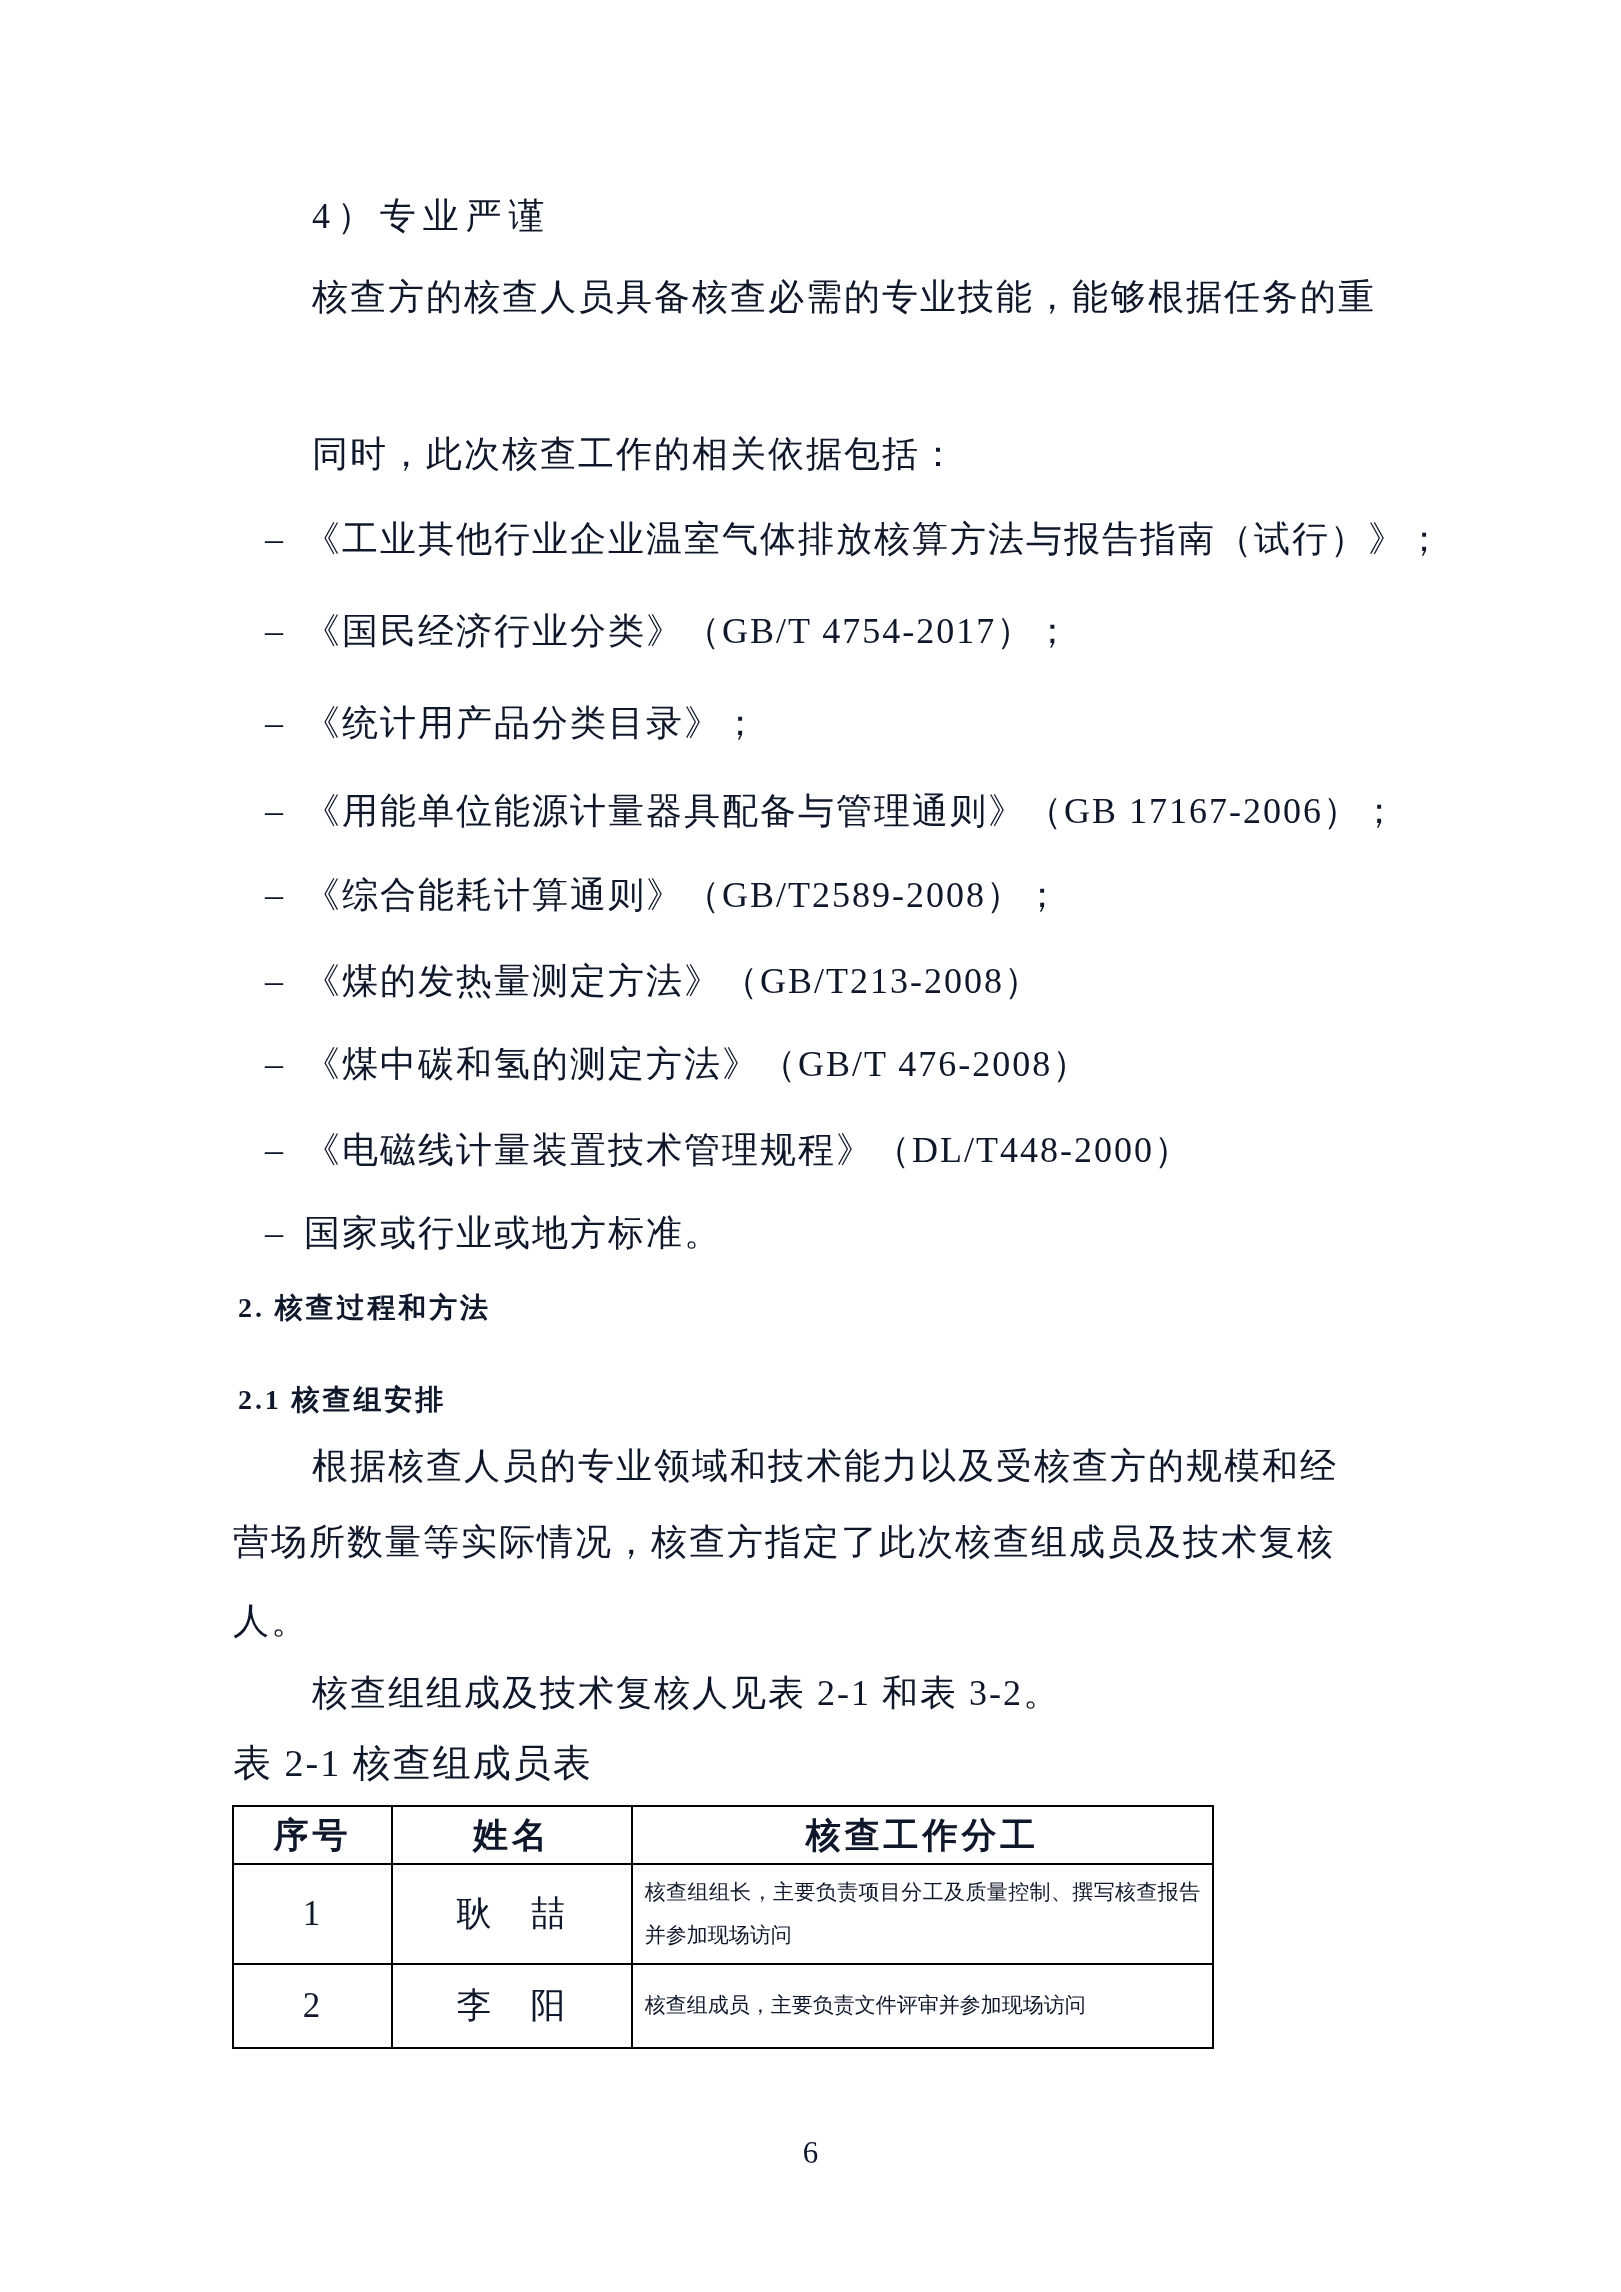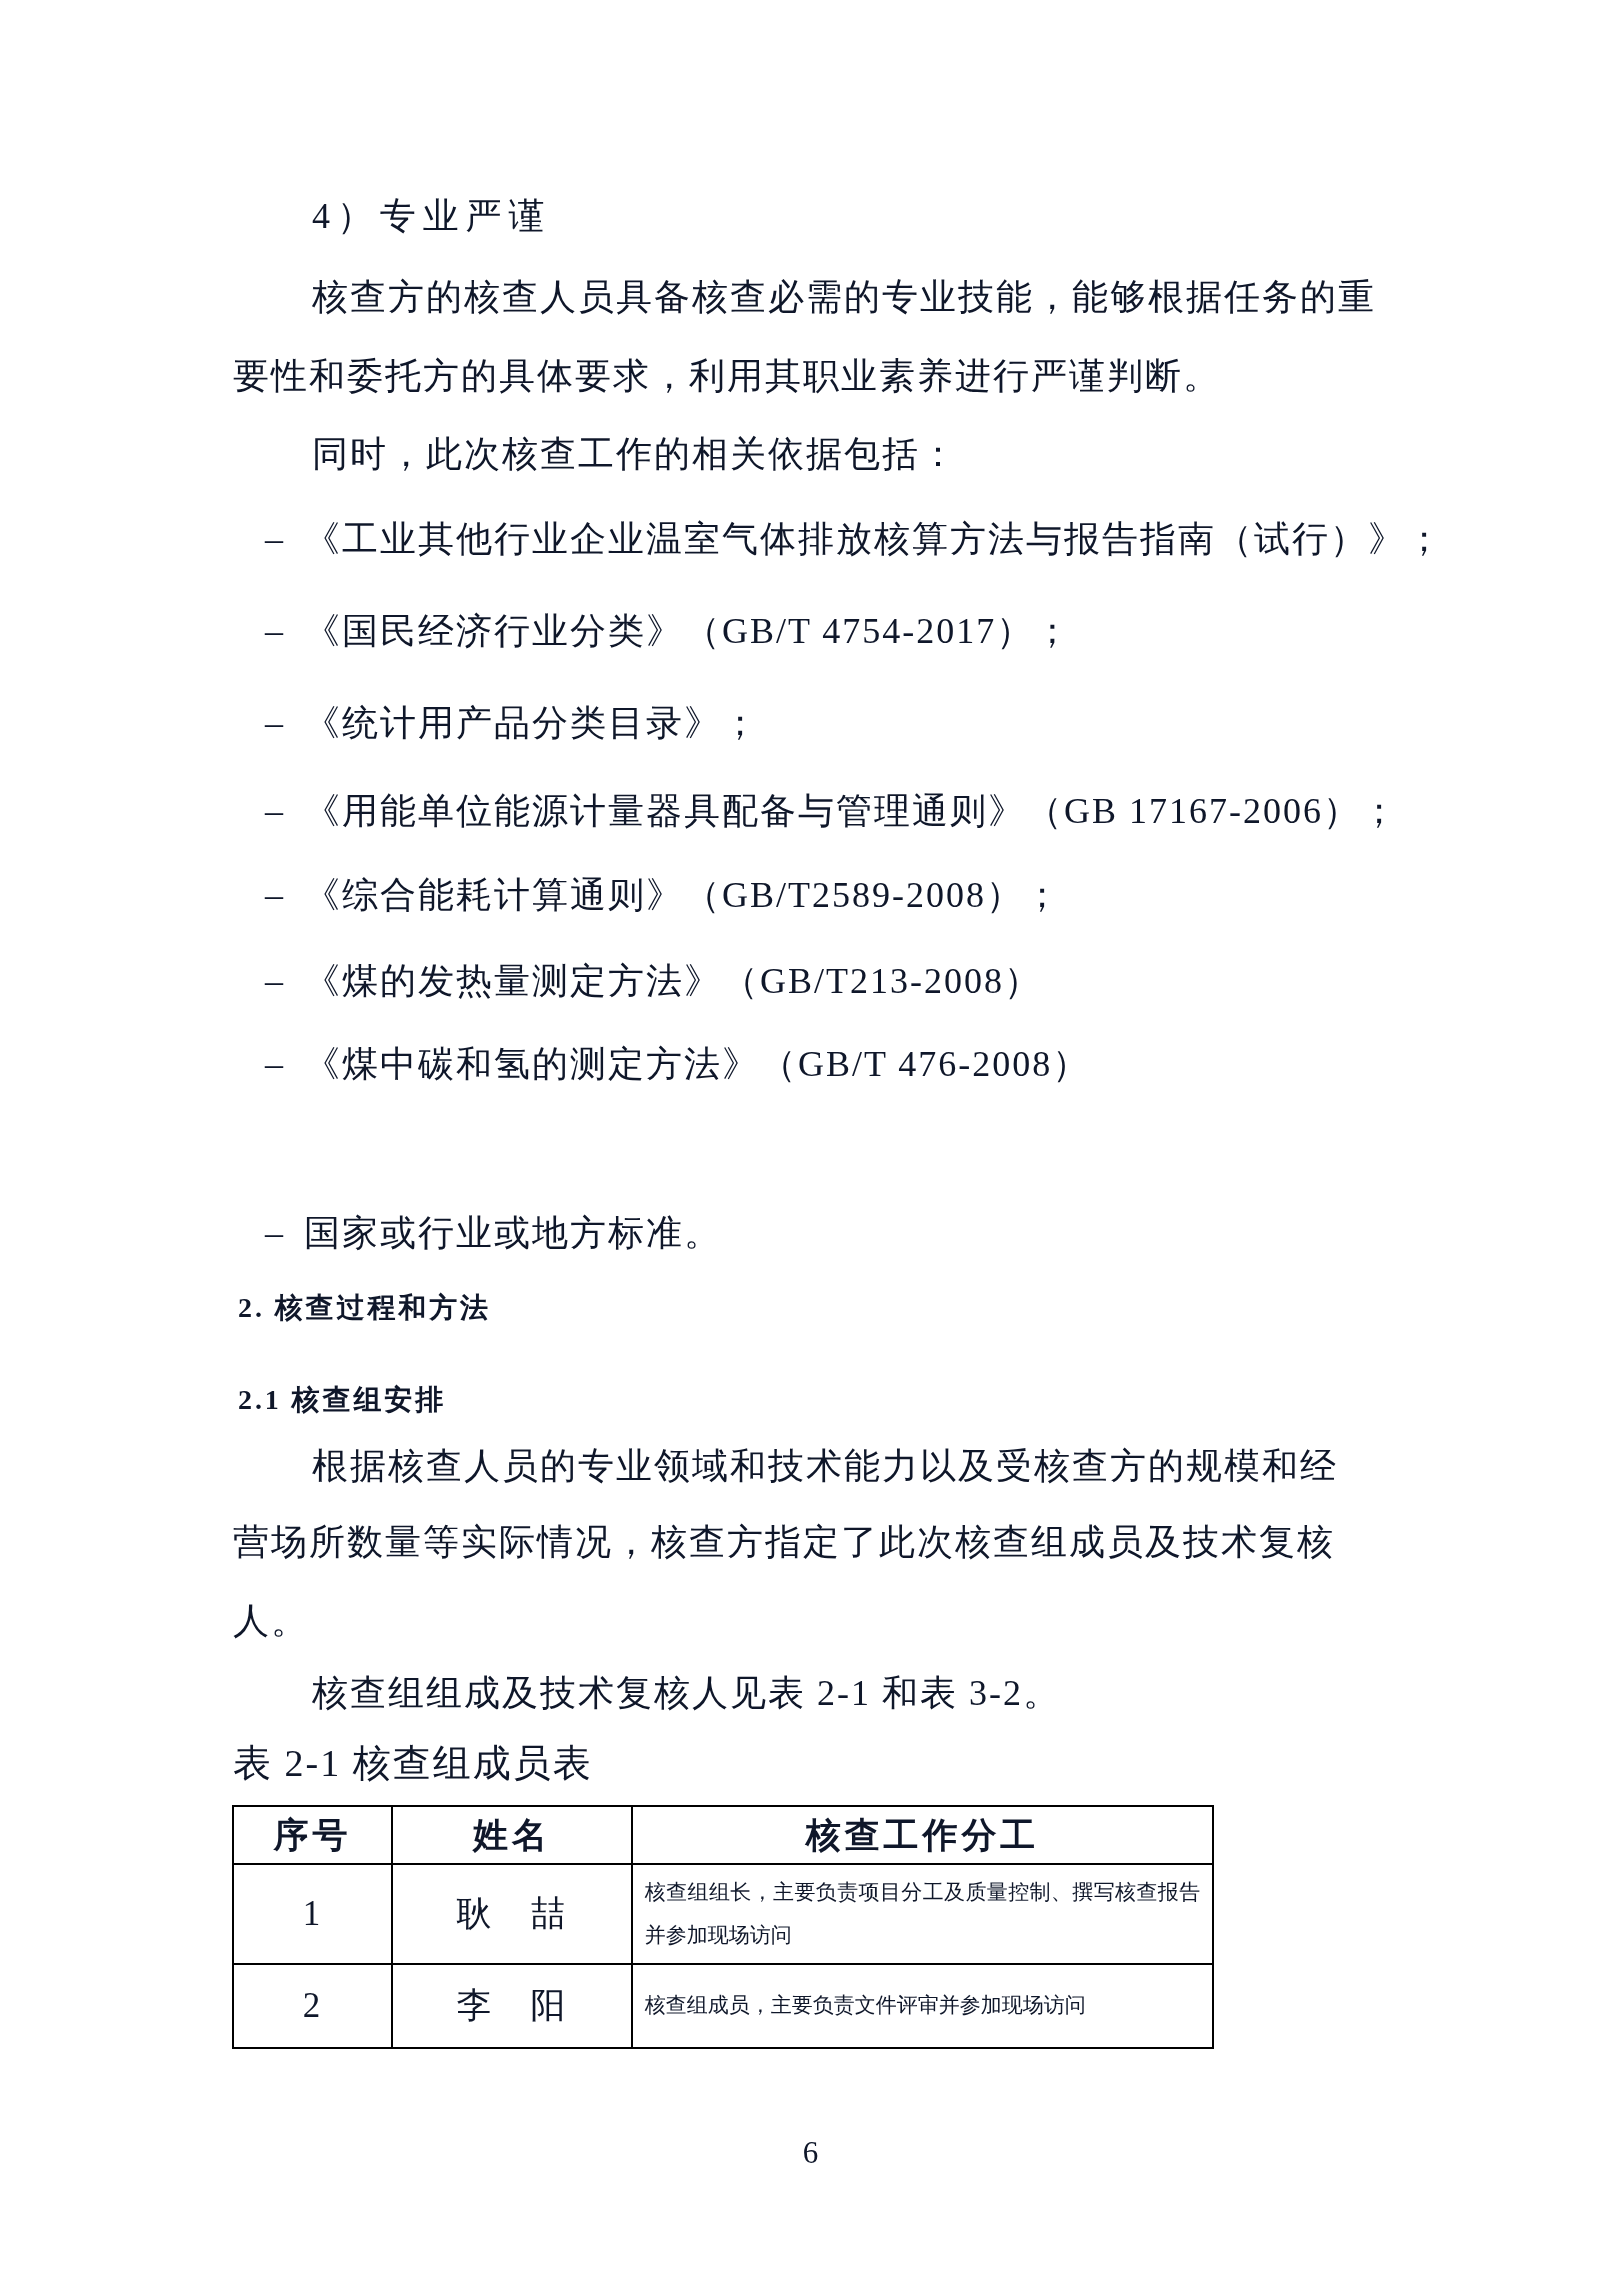--- a/index.html
+++ b/index.html
@@ -84,31 +84,31 @@
   }
 </style>
 </head>
 <body>
 
 <div class="page">
 
   <div class="line indent sub-heading" style="top:195px">4）专业严谨</div>
 
   <div class="line indent" style="top:276px">核查方的核查人员具备核查必需的专业技能，能够根据任务的重</div>
-  <div class="line" style="top:355px">要性和委托方的具体要求，利用其职业素养进行严谨判断。</div>
 
   <div class="line indent" style="top:433px">同时，此次核查工作的相关依据包括：</div>
 
   <div class="line ref" style="top:518px"><span class="marker">–</span><span>《工业其他行业企业温室气体排放核算方法与报告指南（试行）》；</span></div>
   <div class="line ref" style="top:610px"><span class="marker">–</span><span>《国民经济行业分类》（GB/T 4754-2017）；</span></div>
   <div class="line ref" style="top:702px"><span class="marker">–</span><span>《统计用产品分类目录》；</span></div>
   <div class="line ref" style="top:790px"><span class="marker">–</span><span>《用能单位能源计量器具配备与管理通则》（GB 17167-2006）；</span></div>
   <div class="line ref" style="top:874px"><span class="marker">–</span><span>《综合能耗计算通则》（GB/T2589-2008）；</span></div>
   <div class="line ref" style="top:960px"><span class="marker">–</span><span>《煤的发热量测定方法》（GB/T213-2008）</span></div>
   <div class="line ref" style="top:1043px"><span class="marker">–</span><span>《煤中碳和氢的测定方法》（GB/T 476-2008）</span></div>
+  <div class="line ref" style="top:1129px"><span class="marker">–</span><span>《电磁线计量装置技术管理规程》（DL/T448-2000）</span></div>
   <div class="line ref" style="top:1212px"><span class="marker">–</span><span>国家或行业或地方标准。</span></div>
 
   <div class="heading" style="top:1282px">2. 核查过程和方法</div>
   <div class="heading" style="top:1374px">2.1 核查组安排</div>
 
   <div class="line" style="top:1521px">营场所数量等实际情况，核查方指定了此次核查组成员及技术复核</div>
   <div class="line indent" style="top:1445px">根据核查人员的专业领域和技术能力以及受核查方的规模和经</div>
   <div class="line" style="top:1600px">人。</div>
 
   <div class="line indent" style="top:1672px">核查组组成及技术复核人见表 2-1 和表 3-2。</div>

